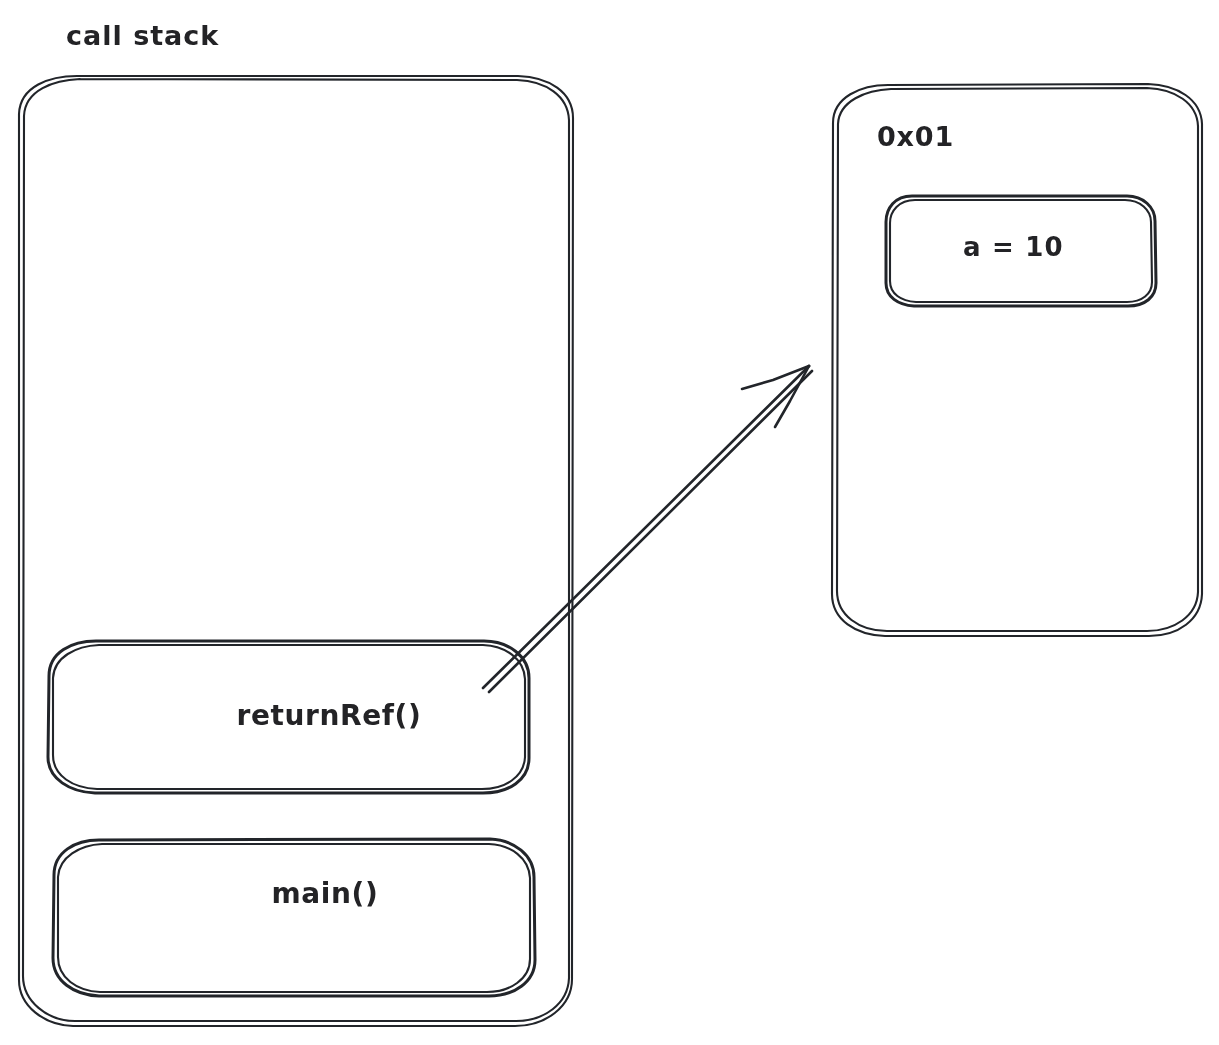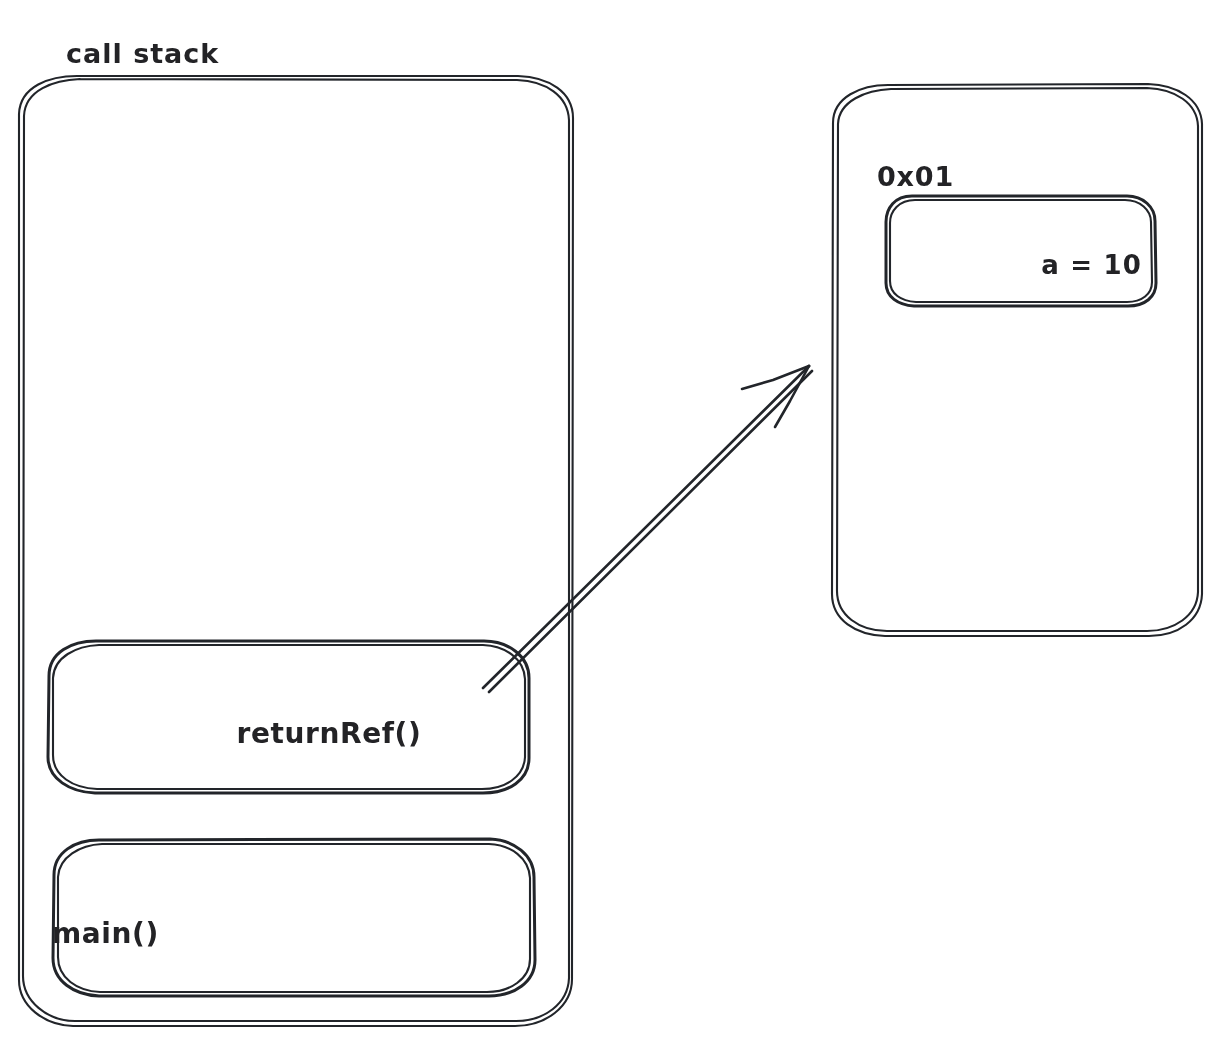--- a/index.html
+++ b/index.html
@@ -46,58 +46,58 @@
     stroke-linejoin: round;
   }
   .hand-text {
     position: absolute;
     color: #232326;
     font-family: "DejaVu Sans", sans-serif;
     font-weight: 600;
     white-space: nowrap;
     letter-spacing: 0.4px;
     user-select: none;
-    margin-top: 18px;
   }
   #label-call-stack {
     left: 66px;
     top: 20px;
     font-size: 27px;
     letter-spacing: 1.0px;
   }
   #label-heap-address {
     left: 877px;
-    top: 143px;
+    top: 121px;
     font-size: 27px;
     letter-spacing: 0.8px;
   }
   #label-heap-value {
     left: 885px;
     top: 232px;
     width: 257px;
-    text-align: right;
+    text-align: center;
     font-size: 26px;
     letter-spacing: 1.2px;
   }
   #label-frame-0 {
     left: 48px;
     top: 699px;
     width: 482px;
     text-align: center;
     font-size: 28px;
     letter-spacing: 0.6px;
     padding-left: 40px;
   }
   #label-frame-1 {
     left: 52px;
-    top: 899px;
+    top: 877px;
     width: 482px;
-    text-align: left;
+    text-align: center;
     font-size: 28px;
     letter-spacing: 0.6px;
+    padding-left: 32px;
   }
 </style>
 </head>
 <body>
 
 <div id="diagram-root">
 
   <svg class="canvas" viewBox="0 0 1219 1045">
 
     <g>

